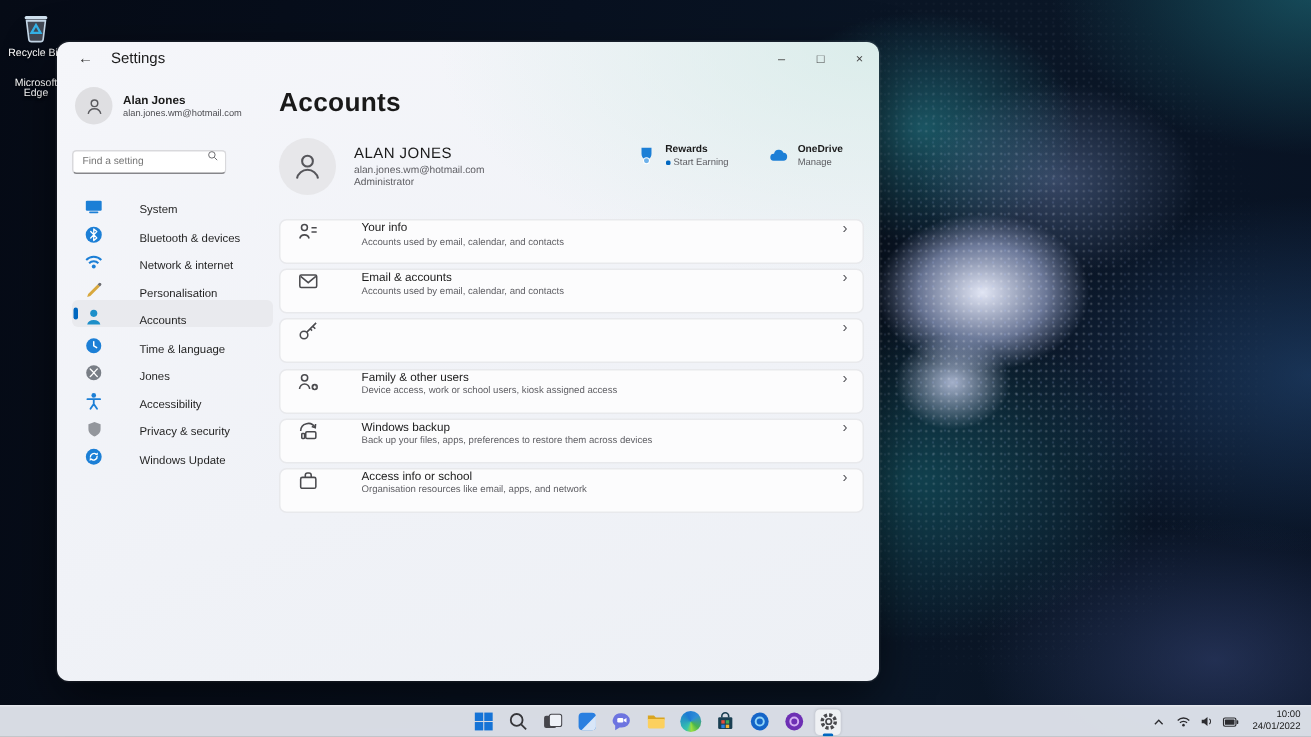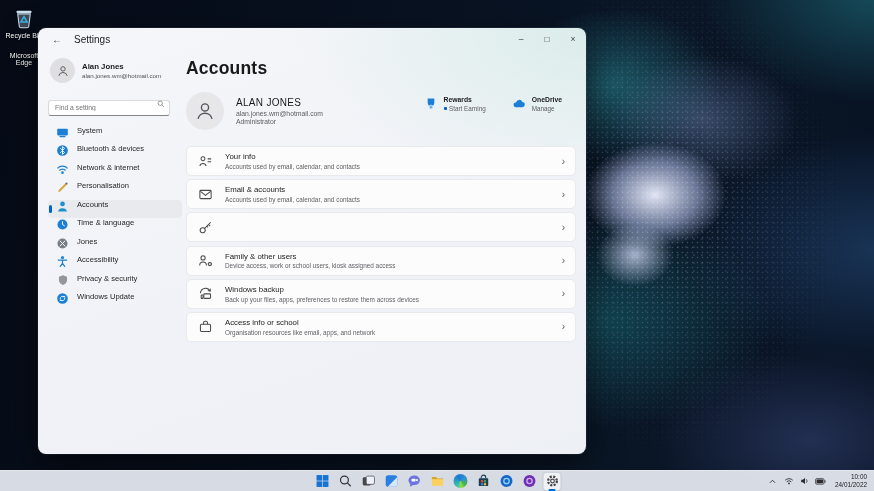--- a/index.html
+++ b/index.html
@@ -54,27 +54,27 @@
   .wc{ width:26px; height:20px; display:flex; align-items:center; justify-content:center;
        font-size:8.5px; color:#444; }
   .wc.close{ border-top-right-radius:8px; }
 
   
   .sidebar{ position:absolute; left:10px; top:22px; width:134px; }
   .sb-user{ display:flex; align-items:center; gap:7px; margin:8px 0 0 2px; }
   .sb-avatar{ width:25px; height:25px; border-radius:50%; background:#dfdfe2; display:flex; align-items:center; justify-content:center; }
   .sb-user-name{ font-size:7.8px; font-weight:bold; color:#1a1a1a; }
   .sb-user-email{ font-size:6.2px; color:#4f4f54; margin-top:1px; }
-  .searchbox{ position:relative; margin-top:13px; width:122px; }
+  .searchbox{ position:relative; margin-top:13px; width:103px; }
   .searchbox input{ width:100%; height:16px; border:1px solid #d9d9dc; border-bottom:1px solid #86868a;
     border-radius:3px; background:#fff; font-size:6.8px; padding:0 16px 0 6px; color:#333; outline:none;
     font-family:"Liberation Sans", sans-serif; }
   .search-mag{ position:absolute; right:5px; top:4px; width:8px; height:8px; }
   .nav{ margin-top:10px; }
-  .nav-item{ position:relative; display:flex; align-items:flex-start; gap:8px; height:18.5px;
+  .nav-item{ position:relative; display:flex; align-items:flex-end; gap:24px; height:18.5px;
     padding-left:8px; border-radius:4px; cursor:default; }
   .nav-item .nico{ width:13px; height:13px; display:flex; align-items:center; justify-content:center; }
   .nav-item .nlabel{ font-size:7.6px; color:#1f1f1f; white-space:nowrap; }
   .nav-item.selected{ background:#e9eaee; }
   .nav-item.selected::before{ content:""; position:absolute; left:1px; top:5px; width:2.5px; height:8.5px;
     border-radius:2px; background:#0067c0; }
 
   
   .main{ position:absolute; left:148px; top:22px; right:10px; }
   .page-title{ font-size:17.5px; font-weight:bold; color:#191919; margin-top:8px; letter-spacing:.2px; }
@@ -84,22 +84,22 @@
   .p-name{ font-size:10px; color:#1a1a1a; letter-spacing:.3px; }
   .p-email,.p-role{ font-size:6.8px; color:#5d5d62; margin-top:1.5px; }
   .promos{ position:absolute; right:14px; top:5px; display:flex; gap:26px; }
   .promo{ display:flex; gap:6px; cursor:default; }
   .promo .pico{ width:14px; height:14px; margin-top:1px; }
   .promo-title{ font-size:6.8px; font-weight:bold; color:#1a1a1a; }
   .promo-sub{ font-size:6.3px; color:#5d5d62; margin-top:2px; display:flex; align-items:center; gap:2.5px; }
   .blue-dot{ width:3px; height:3px; background:#0067c0; display:inline-block; border-radius:1px; }
 
   .cards{ margin-top:15px; }
-  .card{ display:flex; align-items:center; height:30px; background:#fcfcfd; border:1px solid #e8e9ec;
-    border-radius:5px; margin-bottom:3.2px; padding:0 10px 0 11px; cursor:default; }
+  .card{ display:flex; align-items:flex-start; height:30px; background:#fcfcfd; border:1px solid #e8e9ec;
+    border-radius:5px; margin-bottom:3.2px; padding:0 10px 0 11px; cursor:default;gap:16px; }
   .card .cico{ width:15px; height:15px; margin-right:12px; flex:none; }
   .card-title{ font-size:7.8px; color:#1b1b1b; }
   .card-sub{ font-size:6.4px; color:#5f5f64; margin-top:1.5px; }
   .card-chevron{ margin-left:auto; font-size:10px; color:#5a5a5f; }
 
   
   .taskbar{ position:absolute; left:0; right:0; bottom:0; height:21px; background:rgba(222,226,234,.97);
     border-top:1px solid rgba(255,255,255,.35); }
   .tb-center{ position:absolute; left:50%; top:0; bottom:0; transform:translateX(-50%);
     display:flex; align-items:center; gap:6px; }

